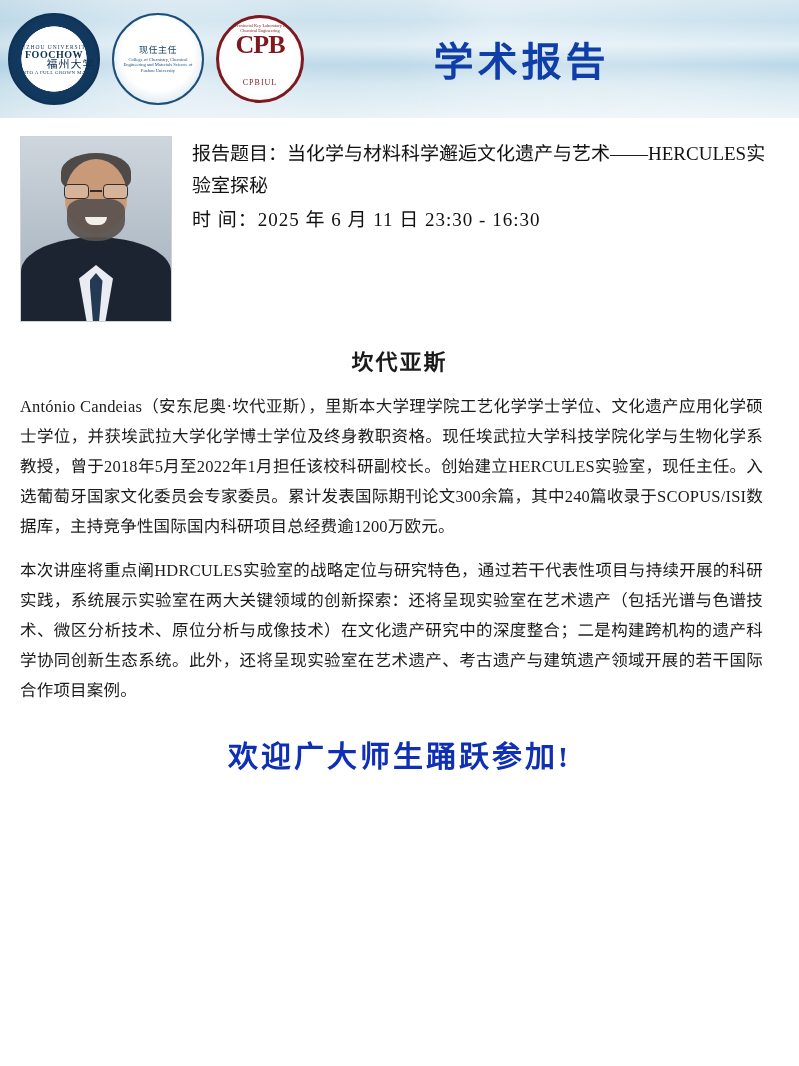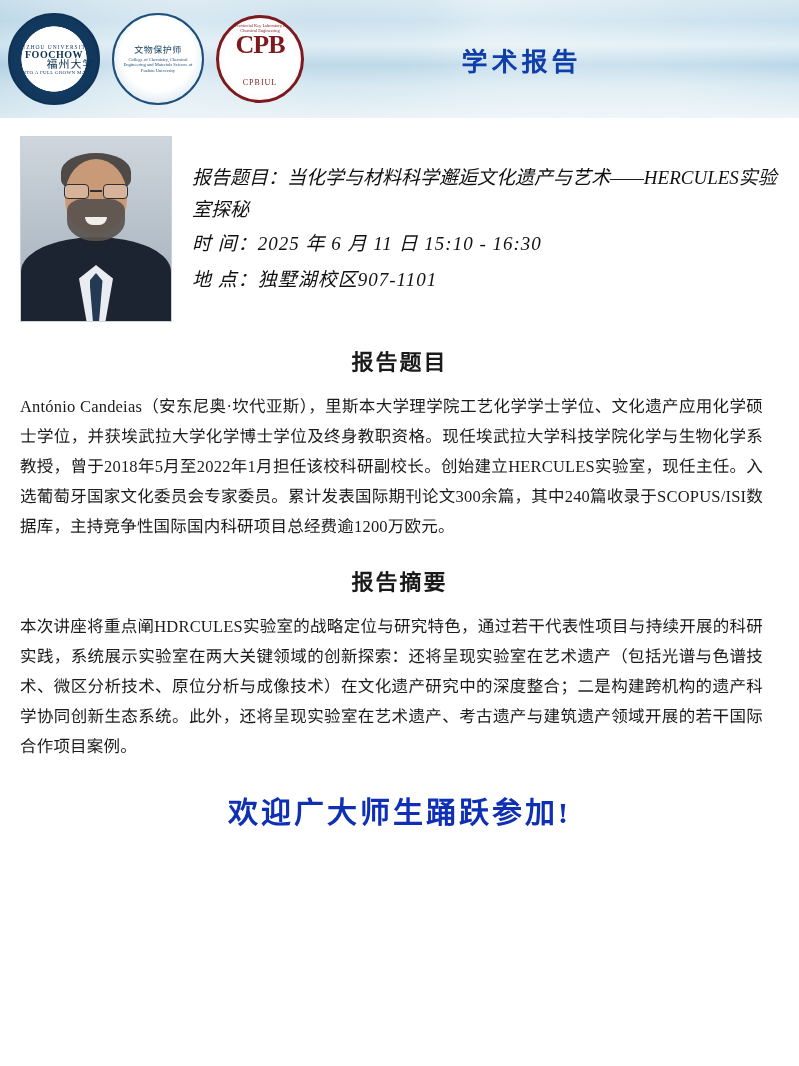--- a/index.html
+++ b/index.html
@@ -146,37 +146,36 @@
     position: absolute;
     top: 5px;
     font-size: 4.4px;
     color: #7c1a1f;
     width: 84px;
   }
   .banner-title {
     flex: 1 1 auto;
     text-align: center;
     font-family: "Liberation Sans", "DejaVu Sans", sans-serif;
-    font-size: 26px;
+    font-size: 40px;
     font-weight: bold;
     color: #0f3ea8;
     letter-spacing: 4px;
     padding-right: 60px;
   }
 
   
   .content {
     padding: 18px 20px 0 20px;
     box-sizing: border-box;
   }
 
   .info-row {
     display: flex;
-    align-items: center;
-    font-style: italic;
+    align-items: flex-start;
   }
   .portrait {
     flex: 0 0 auto;
     width: 152px;
     height: 186px;
     background: linear-gradient(180deg, #cfd6dd 0%, #b9c3cc 45%, #9fadba 100%);
     position: relative;
     overflow: hidden;
     border: 1px solid #cbd2d8;
     box-sizing: border-box;
@@ -327,21 +326,21 @@
       <div class="logo-fzu">
         <div class="ring-top">FUZHOU UNIVERSITY</div>
         <div class="fz-en">FOOCHOW</div>
         <div class="fz-cn">福州大学</div>
         <div class="ring-bot">UNTO A FULL GROWN MAN</div>
       </div>
     </div>
 
     <div class="logo">
       <div class="logo-ccl">
-        <div class="cn">文物保护师</div>
+        <div class="cn">现任主任</div>
         <div class="en">College of Chemistry, Chemical Engineering and Materials Science of Fuzhou University</div>
       </div>
     </div>
 
     <div class="logo">
       <div class="logo-cpb">
         <div class="arc">Fujian Provincial Key Laboratory for Coal Chemical Engineering</div>
         <div class="mark">CPB</div>
         <div class="abbr">CPBIUL</div>
       </div>
@@ -368,28 +367,24 @@
           <i class="r"></i>
           <b></b>
         </div>
     </div>
 
     <div class="meta">
       <div class="meta-line title-line">
         <span class="lbl">报告题目：</span><span>当化学与材料科学邂逅文化遗产与艺术——HERCULES实验室探秘</span>
       </div>
       <div class="meta-line">
-        <span class="lbl mono-like">时    间：</span><span class="mono-like">2025 年 6 月 11 日 15:10 - 16:30</span>
-      </div>
-      <div class="meta-line">
-        <span class="lbl mono-like">地    点：</span><span class="mono-like">独墅湖校区907-1101</span>
+        <span class="lbl mono-like">时    间：</span><span class="mono-like">2025 年 6 月 11 日 23:30 - 16:30</span>
       </div>
     </div>
   </div>
 
-  <div class="section-title">报告题目</div>
+  <div class="section-title">坎代亚斯</div>
   <p class="para">António Candeias（安东尼奥·坎代亚斯），里斯本大学理学院工艺化学学士学位、文化遗产应用化学硕士学位，并获埃武拉大学化学博士学位及终身教职资格。现任埃武拉大学科技学院化学与生物化学系教授，曾于2018年5月至2022年1月担任该校科研副校长。创始建立HERCULES实验室，现任主任。入选葡萄牙国家文化委员会专家委员。累计发表国际期刊论文300余篇，其中240篇收录于SCOPUS/ISI数据库，主持竞争性国际国内科研项目总经费逾1200万欧元。</p>
 
-  <div class="section-title">报告摘要</div>
   <p class="para">本次讲座将重点阐HDRCULES实验室的战略定位与研究特色，通过若干代表性项目与持续开展的科研实践，系统展示实验室在两大关键领域的创新探索：还将呈现实验室在艺术遗产（包括光谱与色谱技术、微区分析技术、原位分析与成像技术）在文化遗产研究中的深度整合；二是构建跨机构的遗产科学协同创新生态系统。此外，还将呈现实验室在艺术遗产、考古遗产与建筑遗产领域开展的若干国际合作项目案例。</p>
 
   <div class="footer-call">欢迎广大师生踊跃参加!</div>
 </div>
 
 </body></html>

